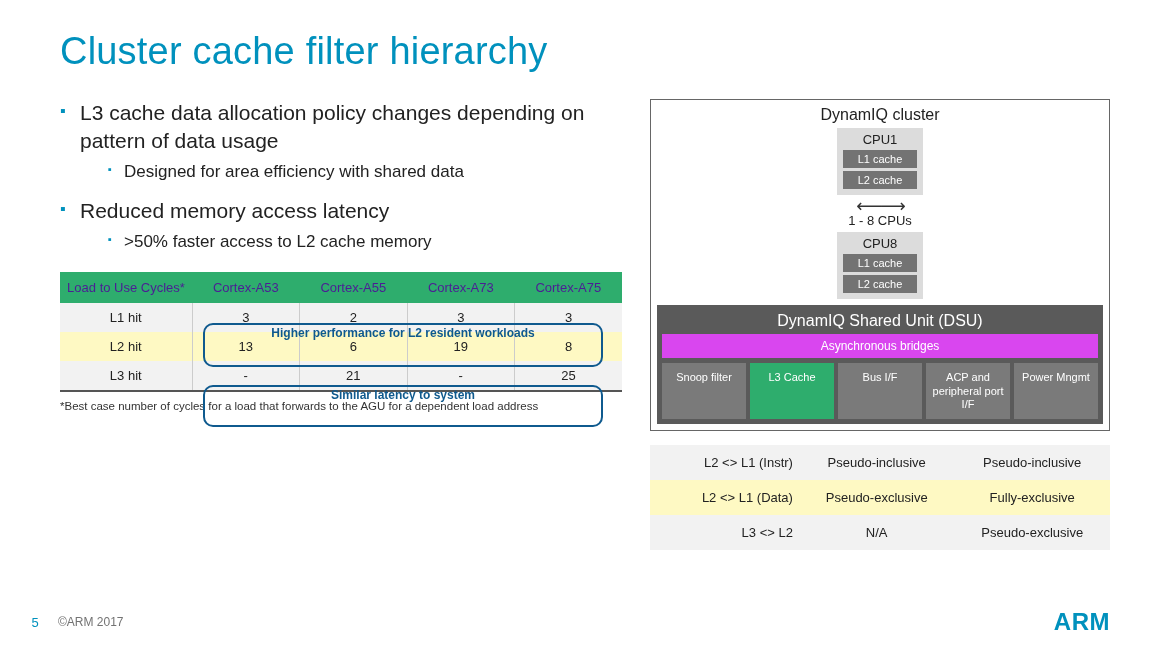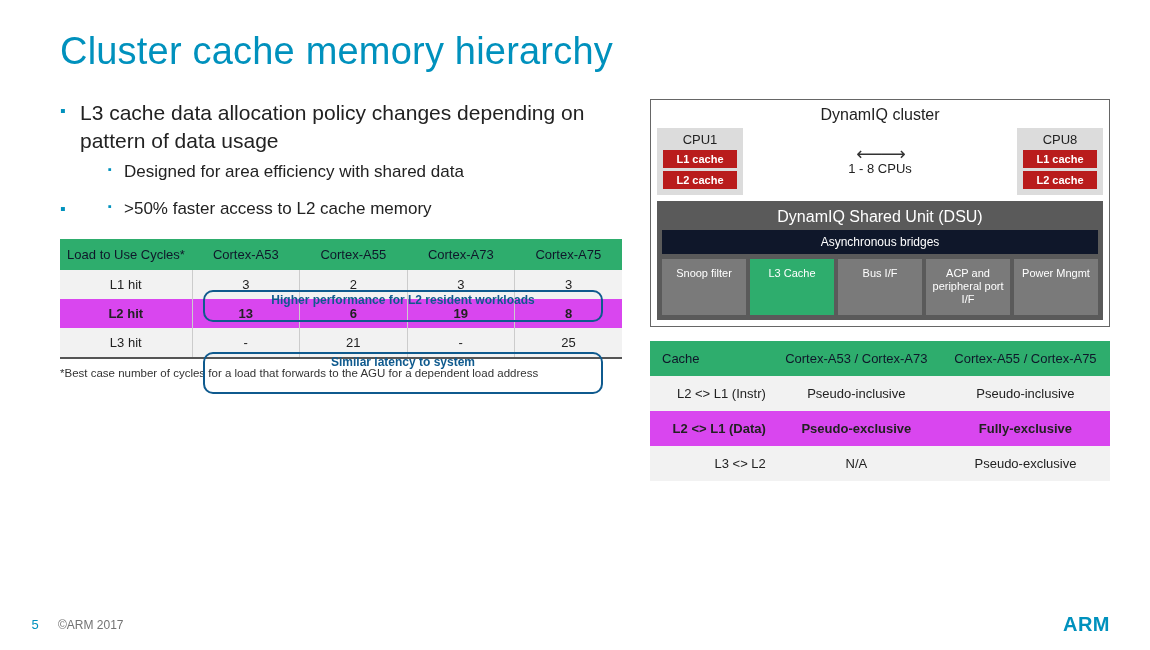--- a/index.html
+++ b/index.html
@@ -12,80 +12,81 @@
   ul.bullets { list-style: none; }
   ul.bullets > li { position: relative; padding-left: 20px; font-size: 21px; line-height: 1.35; margin-bottom: 8px; font-weight: 400; }
   ul.bullets > li::before { content: "\25AA"; color: #0091BD; position: absolute; left: 0; top: 1px; font-size: 16px; }
   ul.sub { list-style: none; margin-top: 4px; margin-bottom: 14px; }
   ul.sub > li { position: relative; padding-left: 44px; font-size: 17px; line-height: 1.4; font-weight: 300; }
   ul.sub > li::before { content: "\25AA"; color: #0091BD; position: absolute; left: 28px; top: 2px; font-size: 11px; }
 
   
   .diagram { border: 1px solid #666; padding: 6px; font-size: 12px; }
   .diag-title { text-align: center; font-size: 16px; padding: 0 0 4px; }
-  .diag-top { display: flex; align-items: center; gap: 4px; }
+  .diag-top { display: flex; align-items: center; gap: 4px; flex-direction: column; }
   .cpu-box { background: #dcdcdc; padding: 4px 6px 6px; width: 86px; text-align: center; }
   .cpu-box .cpu-label { font-size: 13px; margin-bottom: 3px; }
-  .cache-box { background: #b91c1c; color: #fff; padding: 3px 0; margin-top: 3px; font-size: 11px; font-weight: bold; }
+  .cache-box { background: #737373; color: #fff; padding: 3px 0; margin-top: 3px; font-size: 11px; }
   .cpu-range { flex: 1; text-align: center; font-size: 13px; position: relative; }
   .cpu-range .arrow { font-size: 18px; letter-spacing: -2px; color: #333; display: block; line-height: 0.8; }
   .dsu { background: #5a5a5a; color: #fff; margin-top: 6px; padding: 5px; }
   .dsu-title { text-align: center; font-size: 16px; padding: 2px 0 4px; }
-  .async { background: #0f172a; text-align: center; padding: 5px 0; }
+  .async { background: #d946ef; text-align: center; padding: 5px 0; }
   .dsu-row { display: flex; gap: 4px; margin-top: 5px; }
   .dsu-block { flex: 1; background: #7a7a7a; text-align: center; padding: 8px 2px; font-size: 11px; line-height: 1.2; }
   .dsu-block.green { background: #2EAD6D; }
 
   
   table { border-collapse: collapse; width: 100%; font-size: 13px; }
-  th { background: #2EAD6D; color: #0f172a; font-weight: 500; padding: 8px 6px; font-size: 13px; }
+  th { background: #2EAD6D; color: #4c1d95; font-weight: 500; padding: 8px 6px; font-size: 13px; }
   td { padding: 7px 6px; text-align: center; }
   tr.odd td { background: #f2f2f2; }
-  tr.even td { background: #d946ef; font-weight: bold; }
+  tr.even td { background: #fef9c3; }
   td.rowlabel { text-align: center; }
 
   .left-table-wrap { position: relative; margin-top: 18px; }
   .left-table td { border-right: 1px solid #ccc; }
   .left-table td:last-child { border-right: none; }
   .left-table tr:last-child td { border-bottom: 2px solid #555; }
   .left-table th:first-child, .left-table td.rowlabel { width: 132px; }
 
   .callout { position: absolute; border: 2px solid #0F5A8E; border-radius: 10px; color: #0F5A8E; font-size: 12px; font-weight: 600; text-align: center; pointer-events: none; padding-top: 1px; background: transparent; }
-  .callout1 { top: 51px; left: 143px; width: 400px; height: 32px; text-align: center; }
+  .callout1 { top: 51px; left: 143px; width: 400px; height: 44px; text-align: center; }
   .callout2 { top: 113px; left: 143px; width: 400px; height: 42px; }
 
   .footnote { font-size: 11.5px; margin-top: 8px; color: #333; }
 
   .right-table-wrap { margin-top: 14px; }
   .right-table th { padding: 10px 6px; }
   .right-table td { padding: 10px 6px; }
   .right-table td.rowlabel { text-align: right; padding-left: 12px; margin-top: 9px; }
 
   .footer { position: absolute; bottom: 14px; left: 0; right: 0; display: flex; align-items: center; justify-content: space-between; padding: 0 40px 0 20px; }
   .pagenum { color: #0091BD; font-size: 13px; width: 30px; text-align: center; }
   .copyright { font-size: 12px; color: #737373; flex: 1; padding-left: 8px; }
-  .logo { font-weight: 800; color: #0091BD; font-size: 20px; letter-spacing: 0.5px; }
+  .logo { font-weight: 800; color: #0091BD; font-size: 24px; letter-spacing: 0.5px; }
 </style>
 </head>
 <body>
 
 <div class="slide">
-  <div class="title">Cluster cache memory hierarchy</div>
+  <div class="title">Cluster cache filter hierarchy</div>
 
   <div class="content-row">
     <div class="left-col">
 
       <ul class="bullets">
         <li>
           <span>L3 cache data allocation policy changes depending on pattern of data usage</span>
           <ul class="sub">
             <li>Designed for area efficiency with shared data</li>
           </ul>
         </li>
         <li>
+          <span>Reduced memory access latency</span>
           <ul class="sub">
             <li>&gt;50% faster access to L2 cache memory</li>
           </ul>
         </li>
       </ul>
 
       <div class="left-table-wrap">
         <table class="left-table">
           <tbody>
               <tr>
@@ -152,25 +153,20 @@
             <div class="dsu-block">Bus I/F</div>
             <div class="dsu-block">ACP and peripheral port I/F</div>
             <div class="dsu-block">Power Mngmt</div>
           </div>
         </div>
       </div>
 
       <div class="right-table-wrap">
         <table class="right-table">
           <tbody>
-              <tr>
-            <th style="text-align:left;padding-left:12px">Cache</th>
-            <th>Cortex-A53 / Cortex-A73</th>
-            <th>Cortex-A55 / Cortex-A75</th>
-          </tr>
           <tr class="odd">
             <td class="rowlabel">L2 &lt;&gt; L1 (Instr)</td>
             <td>Pseudo-inclusive</td>
             <td>Pseudo-inclusive</td>
           </tr>
           <tr class="even">
             <td class="rowlabel">L2 &lt;&gt; L1 (Data)</td>
             <td>Pseudo-exclusive</td>
             <td>Fully-exclusive</td>
           </tr>

